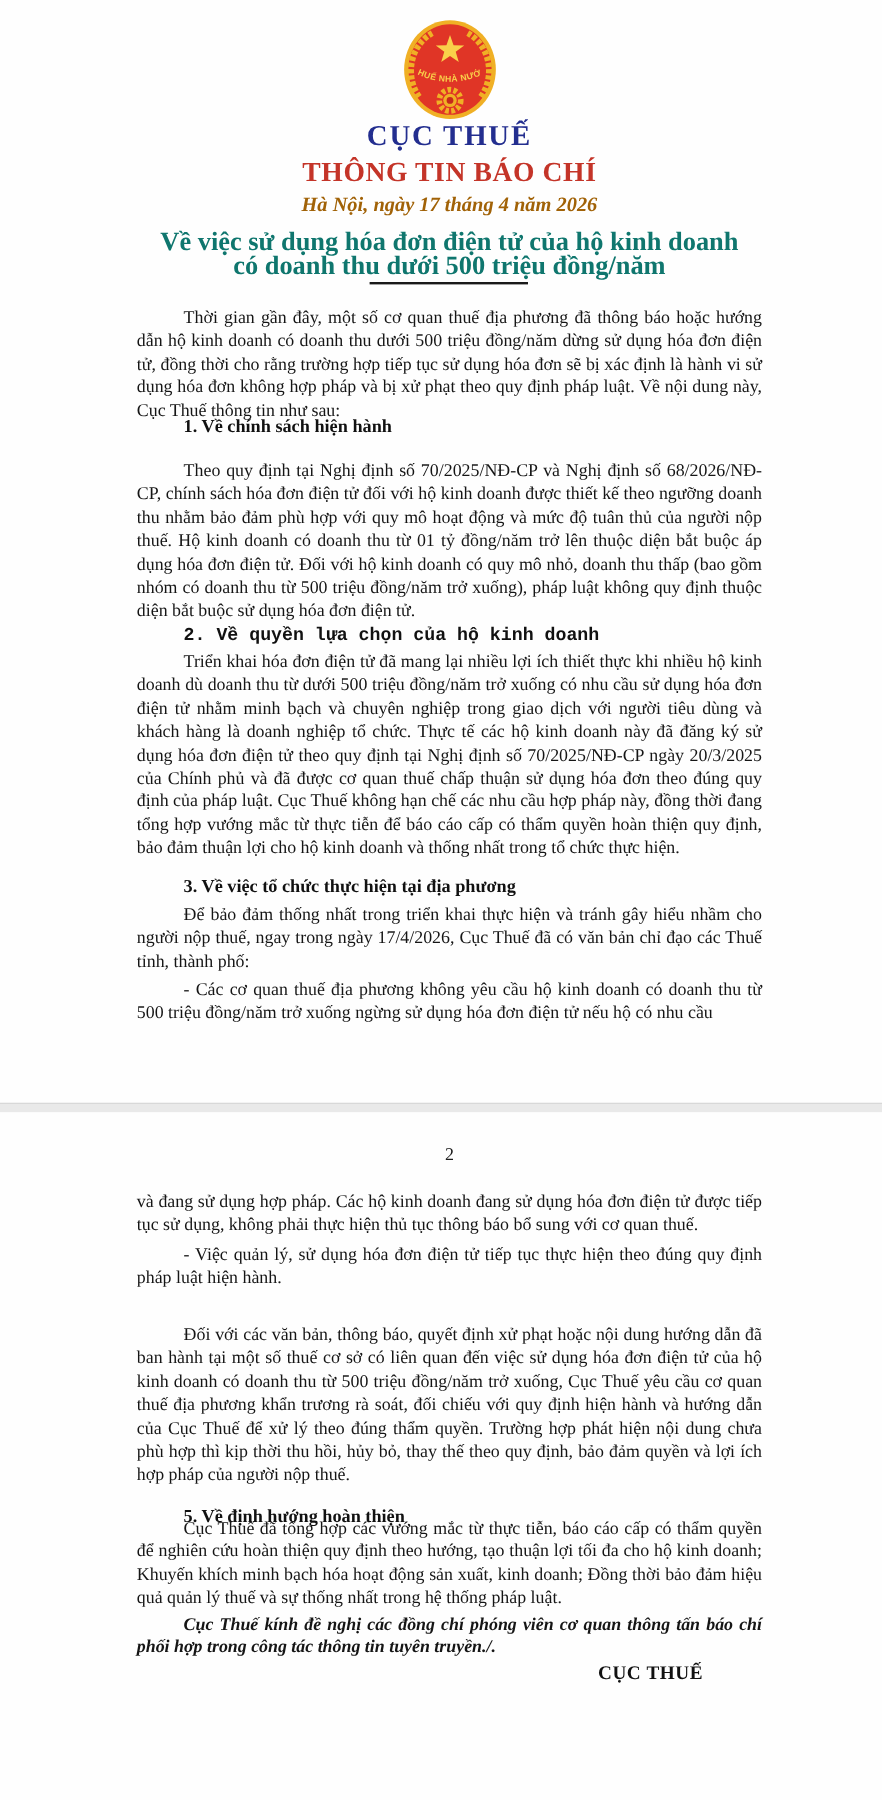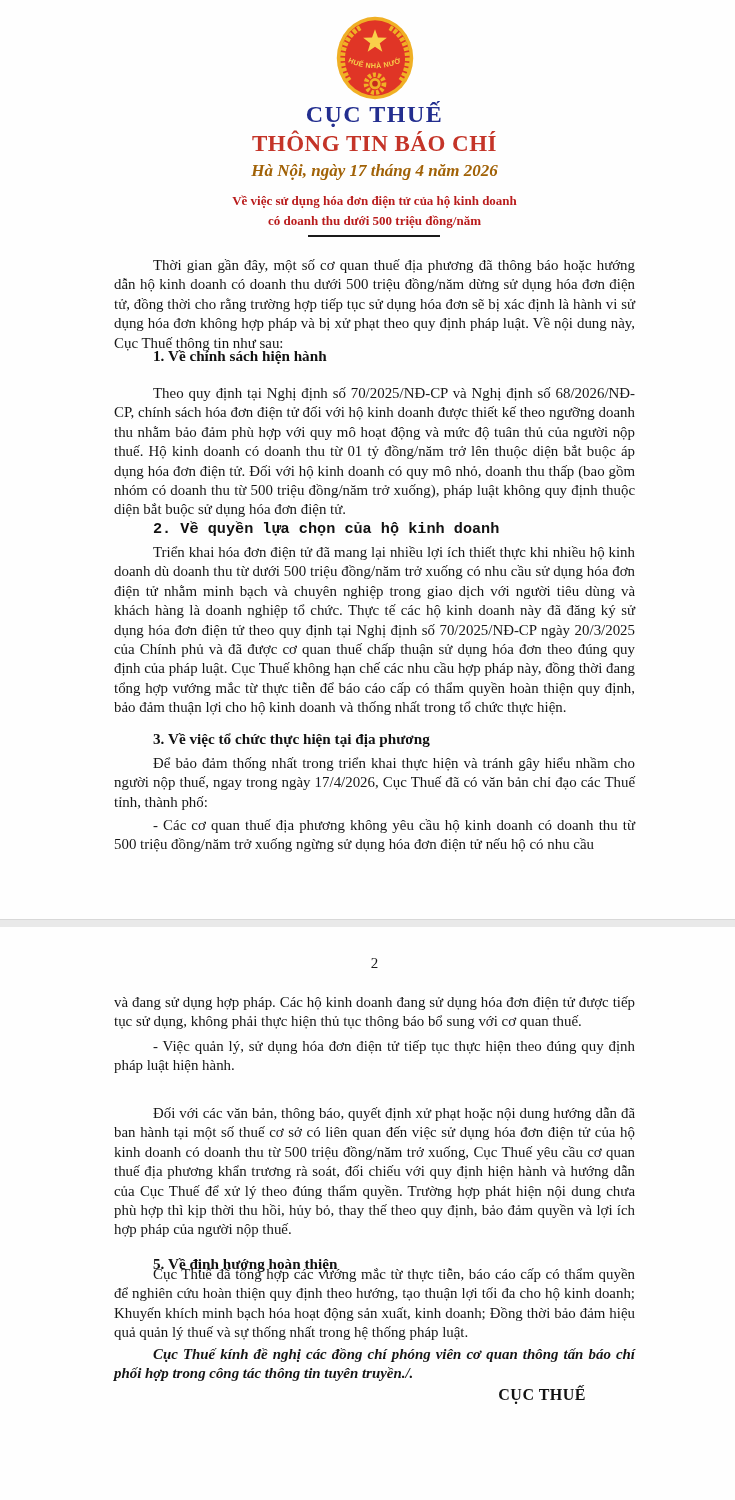--- a/index.html
+++ b/index.html
@@ -11,21 +11,21 @@
     background:#e9e9e9;border-top:1px solid #d8d8d8;box-sizing:border-box;}
   .page2{top:927px;height:573px;}
 
   
   .emblem{position:absolute;left:336px;top:16px;width:78px;height:84px;}
   .hdr{position:absolute;left:114px;width:521px;text-align:center;white-space:nowrap;}
   .org-name{top:101px;font-size:24px;font-weight:bold;letter-spacing:1.5px;color:var(--org-name-blue);}
   .doc-type{top:131px;font-size:23px;font-weight:bold;letter-spacing:.5px;color:var(--doc-type-red);}
   .dateline{top:161px;font-size:17px;font-weight:bold;font-style:italic;color:#a16207;}
   .subject{position:absolute;left:114px;top:191px;width:521px;text-align:center;
-    font-size:13px;font-weight:bold;line-height:20px;color:#b91c1c;}
+    font-size:22px;font-weight:bold;line-height:20px;color:#0f766e;}
   .title-underline{position:absolute;left:308px;top:235px;width:132px;height:2px;background:#1a1a1a;}
 
   
   .para{position:absolute;left:114px;width:521px;font-size:14.9px;line-height:19.4px;
     text-align:justify;color:#151515;}
   .indent{text-indent:39px;}
   .heading{position:absolute;left:153px;width:482px;font-size:15.2px;font-weight:bold;color:#111;}
   .closing{font-weight:bold;font-style:italic;}
   .page-number{position:absolute;left:114px;top:28px;width:521px;text-align:center;font-size:15px;}
   .signature{position:absolute;left:114px;top:459px;width:521px;text-align:right;

